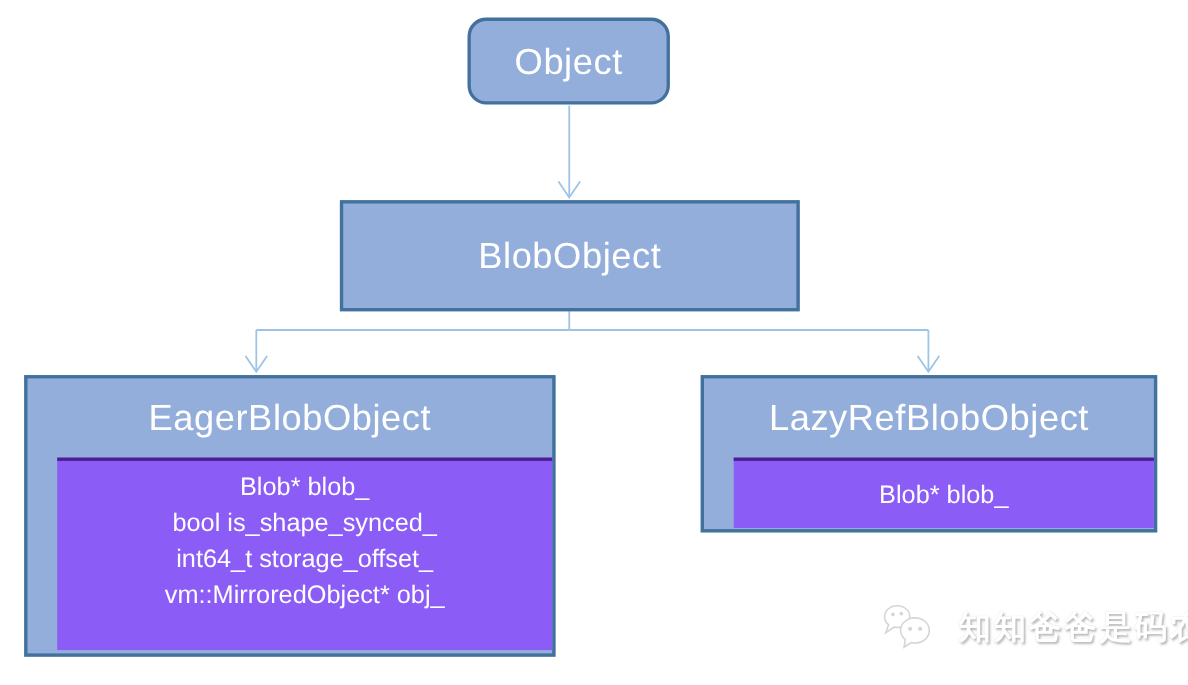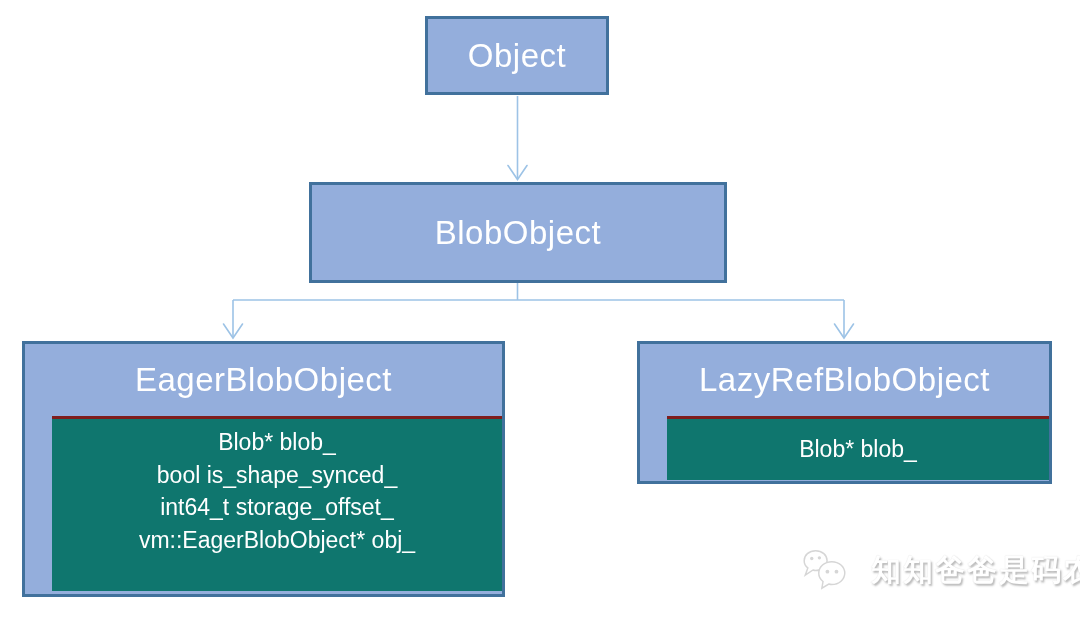--- a/index.html
+++ b/index.html
@@ -41,22 +41,22 @@
     justify-content: center;
     font-size: 33px;
     font-weight: 400;
     letter-spacing: 0.5px;
     height: 100%;
     box-sizing: border-box;
   }
   .node.two-part .node-title { height: auto; }
   .node-fields {
     box-sizing: border-box;
-    background: #0f766e;
-    border-top: 3px solid #7f1d1d;
+    background: #8b5cf6;
+    border-top: 3px solid #4c1d95;
     color: #ffffff;
     text-align: center;
     font-size: 23px;
     margin-left: 27px;
   }
   #node-eager .node-title { height: 72px; }
   #node-eager .node-fields {
     height: 175px;
     padding-top: 7px;
   }
@@ -95,35 +95,35 @@
   <svg class="connectors" viewBox="0 0 1080 623" aria-hidden="true">
 
     <path class="edge" d="M517.5 96 L517.5 179"></path>
     <path class="arrowhead" d="M508 165.5 L517.5 179.5 L527 165.5"></path>
 
     <path class="edge" d="M517.5 262 L517.5 300 M233 300 L844 300 M233 300 L233 337.5 M844 300 L844 337.5"></path>
     <path class="arrowhead" d="M223.5 324 L233 338 L242.5 324"></path>
     <path class="arrowhead" d="M834.5 324 L844 338 L853.5 324"></path>
   </svg>
 
-  <div class="node" id="node-object" style="left:425px; top:16px; width:184px; height:79px;">
+  <div class="node" id="node-object" style="left:425px; top:16px; width:184px; height:79px;border-radius:17px;">
     <div class="node-title">Object</div>
   </div>
 
   <div class="node" id="node-blob" style="left:309px; top:182px; width:418px; height:101px;">
     <div class="node-title">BlobObject</div>
   </div>
 
   <div class="node two-part" id="node-eager" style="left:22px; top:341px; width:483px; height:256px;">
     <div class="node-title">EagerBlobObject</div>
     <div class="node-fields">
       <div class="field-line">Blob* blob_</div>
       <div class="field-line">bool is_shape_synced_</div>
       <div class="field-line">int64_t storage_offset_</div>
-      <div class="field-line">vm::EagerBlobObject* obj_</div>
+      <div class="field-line">vm::MirroredObject* obj_</div>
     </div>
   </div>
 
   <div class="node two-part" id="node-lazy" style="left:637px; top:341px; width:415px; height:143px;">
     <div class="node-title">LazyRefBlobObject</div>
     <div class="node-fields">
       <div class="field-line">Blob* blob_</div>
     </div>
   </div>
 

